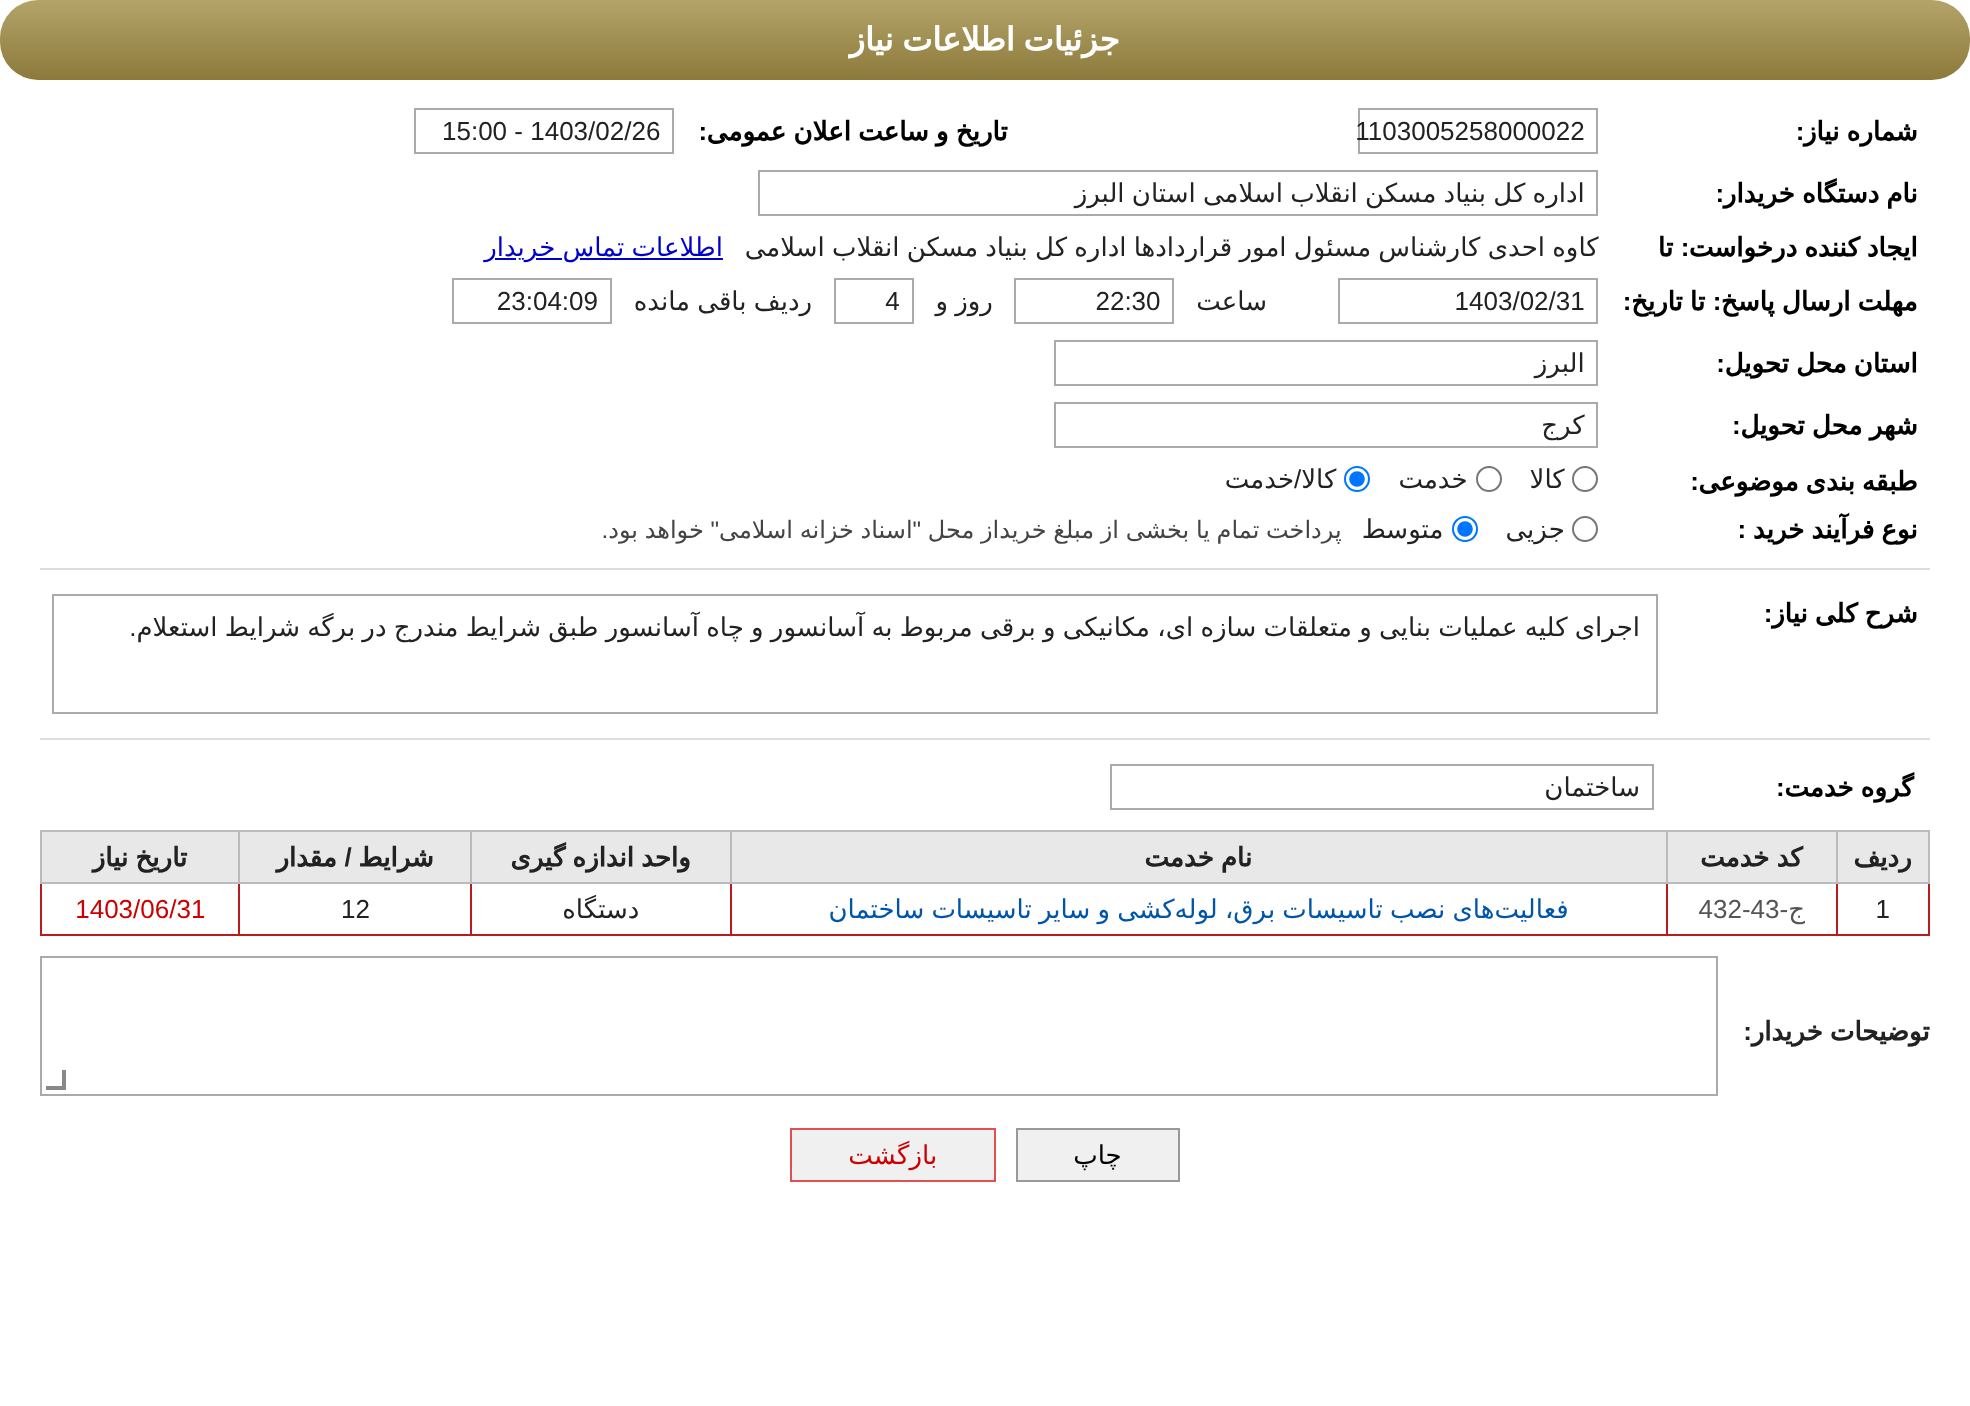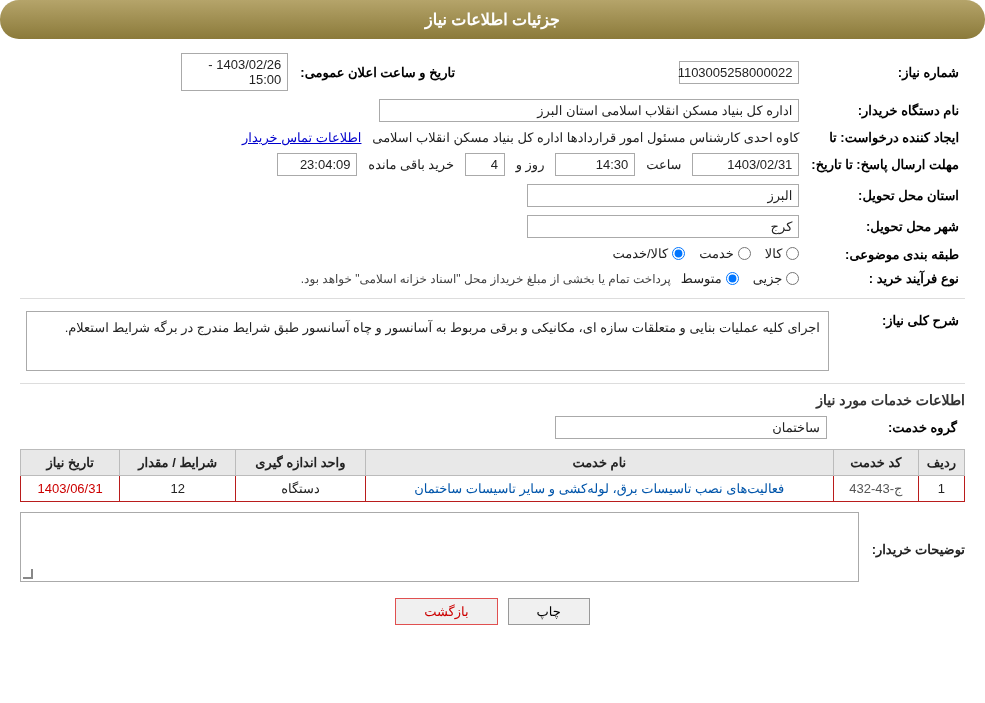--- a/index.html
+++ b/index.html
@@ -54,21 +54,21 @@
       padding: 3px 6px;
       font-size: 13px;
       font-family: Tahoma, Arial, sans-serif;
       direction: rtl;
       text-align: right;
     }
     .wide-input { width: 340px; }
     .medium-input { width: 272px; }
     .small-input { width: 120px; }
     .xsmall-input { width: 80px; }
-    .date-input { width: 107px; }
+    .date-input { width: 130px; margin-left: 25px; }
 
     .link-blue { color: #0000cc; text-decoration: underline; cursor: pointer; }
 
     .radio-group { display: inline-flex; gap: 14px; align-items: center; }
     .radio-item { display: inline-flex; align-items: center; gap: 4px; }
 
     .section-title {
       font-weight: bold;
       font-size: 14px;
       color: #333;
@@ -223,27 +223,27 @@
         </td>
       </tr>
 
       <tr>
         <td class="label-cell">مهلت ارسال پاسخ: تا تاریخ:</td>
         <td colspan="4" class="value-cell">
           <span class="input-box date-input" style="display:inline-block;">1403/02/31</span>
           &nbsp;
           <span>ساعت</span>
           &nbsp;
-          <span class="input-box xsmall-input" style="display:inline-block;">14:30</span>
+          <span class="input-box xsmall-input" style="display:inline-block;">22:30</span>
           &nbsp;
           <span>روز و</span>
           &nbsp;
           <span class="input-box" style="display:inline-block; width:40px;">4</span>
           &nbsp;
-          <span>خرید باقی مانده</span>
+          <span>ردیف باقی مانده</span>
           &nbsp;
           <span class="input-box" style="display:inline-block; width:80px;">23:04:09</span>
         </td>
       </tr>
 
       <tr>
         <td class="label-cell">
           <span>استان محل تحویل:</span>
         </td>
         <td colspan="4" class="value-cell">
@@ -317,23 +317,20 @@
           <div class="description-box">
             <span>اجرای کلیه عملیات بنایی و  متعلقات سازه ای، مکانیکی و برقی مربوط به آسانسور و چاه آسانسور طبق شرایط مندرج در برگه شرایط استعلام.</span>
           </div>
         </td>
       </tr>
     </tbody>
       </table>
 
     <hr class="divider">
 
-    <div class="section-title">
-      <span>اطلاعات خدمات مورد نیاز</span>
-    </div>
 
     <table class="info-table" style="margin-bottom:4px;">
       <tbody>
           <tr class="group-service-row">
         <td class="label-cell">
           <span>گروه خدمت:</span>
         </td>
         <td>
           <span class="input-box medium-input" style="display:inline-block;">ساختمان</span>
         </td>

